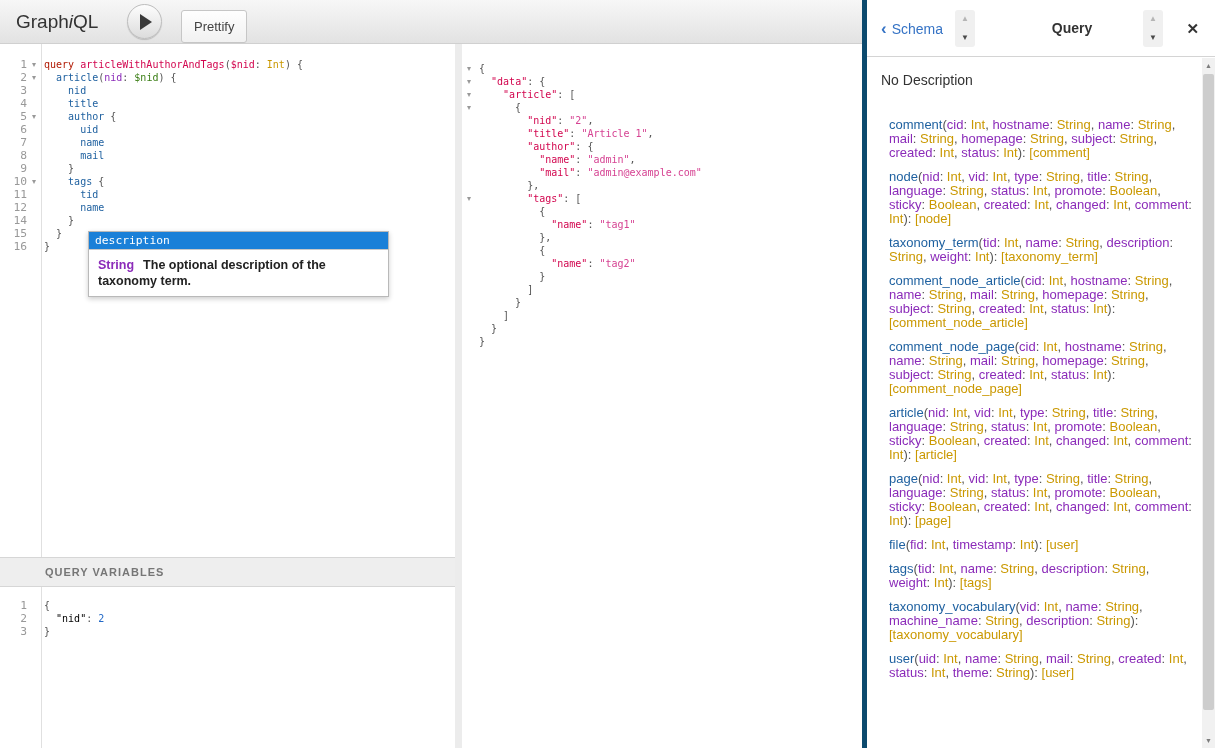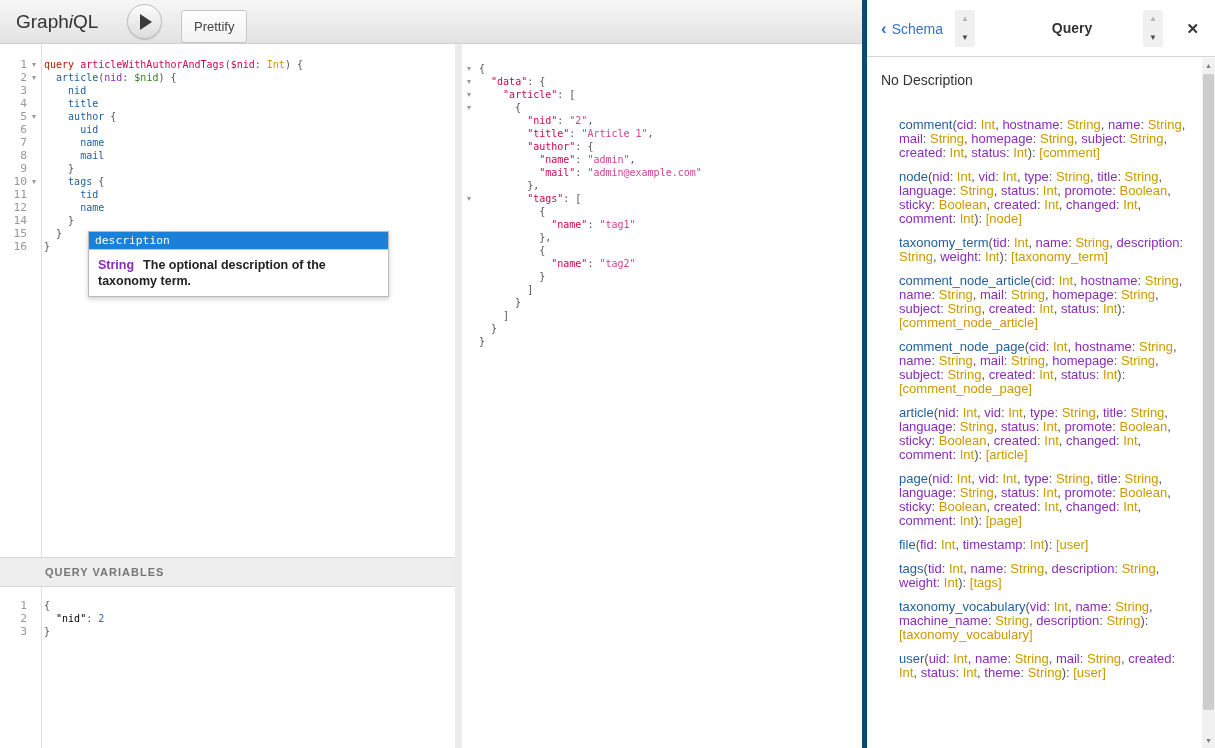--- a/index.html
+++ b/index.html
@@ -80,21 +80,21 @@
   }
   .stepper .up{color:#b5b5b5;font-size:8px;line-height:8px;}
   .stepper .down{color:#4a4a4a;font-size:8px;line-height:8px;}
   .stepper-left{left:88px;}
   .stepper-right{right:52px;}
   .doc-title{position:absolute;left:140px;width:130px;top:0;line-height:57px;text-align:center;font-weight:bold;font-size:14px;color:#333;}
   .doc-close{position:absolute;right:16px;top:0;line-height:57px;font-size:15px;font-weight:bold;color:#333;cursor:pointer;}
   .doc-content{position:absolute;left:0;top:58px;right:13px;bottom:0;padding:14px 10px 14px 14px;overflow:hidden;}
   .no-desc{font-size:14px;color:#333;margin:0 0 30px 0;}
   .fields-label{font-size:11px;font-weight:bold;letter-spacing:1px;color:#777;margin:0 0 22px 0;}
-  .doc-field{font-size:13px;line-height:14px;margin:0 0 10px 18px;color:#555;}
+  .doc-field{font-size:13px;line-height:14px;margin:0 0 10px 8px;color:#555;}
   .d-field{color:#1F61A0;cursor:pointer;}
   .d-arg{color:#8B2BB9;}
   .d-type{color:#CA9800;cursor:pointer;}
   .d-pu{color:#555;}
   
   .doc-scrollbar{position:absolute;right:0;top:58px;width:13px;bottom:0;background:#f1f1f1;}
   .scroll-btn{position:absolute;left:0;width:13px;height:15px;text-align:center;font-size:7px;color:#7d7d7d;line-height:15px;background:#f1f1f1;cursor:pointer;}
   .scroll-btn.up{top:0;}
   .scroll-btn.down{bottom:0;}
   .scroll-thumb{position:absolute;left:1px;top:16px;width:11px;height:636px;background:#cdcdcd;border-radius:2px;cursor:pointer;}

